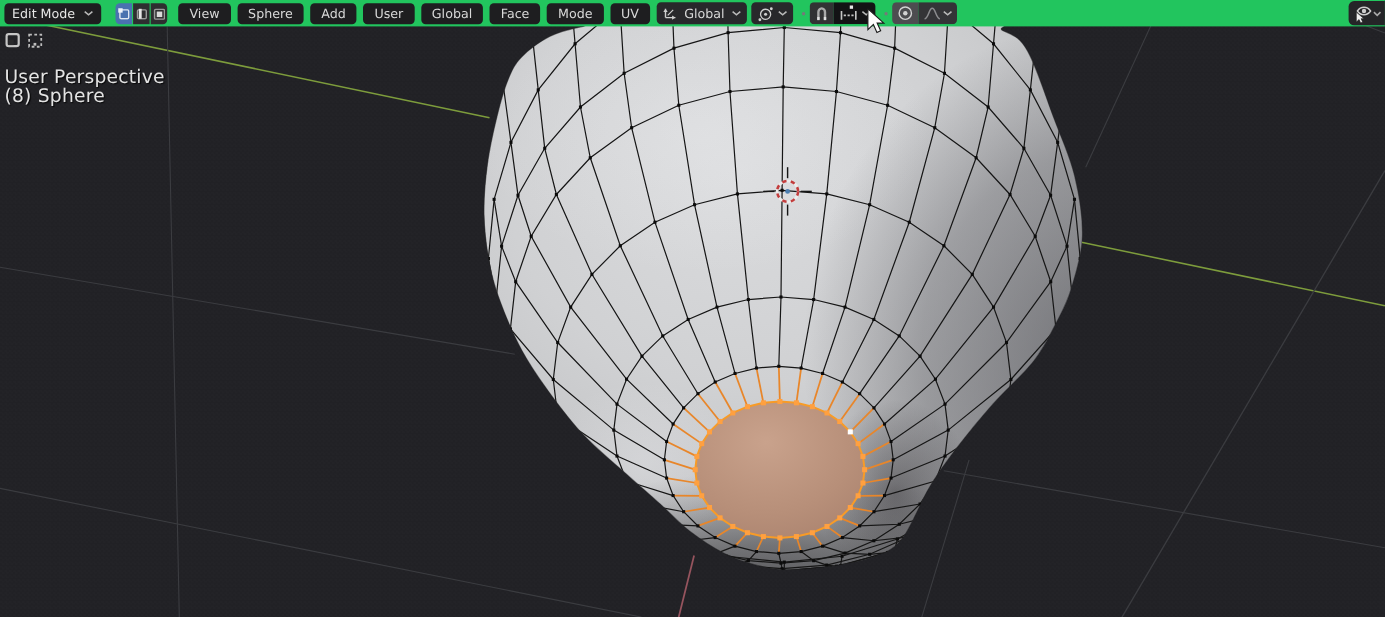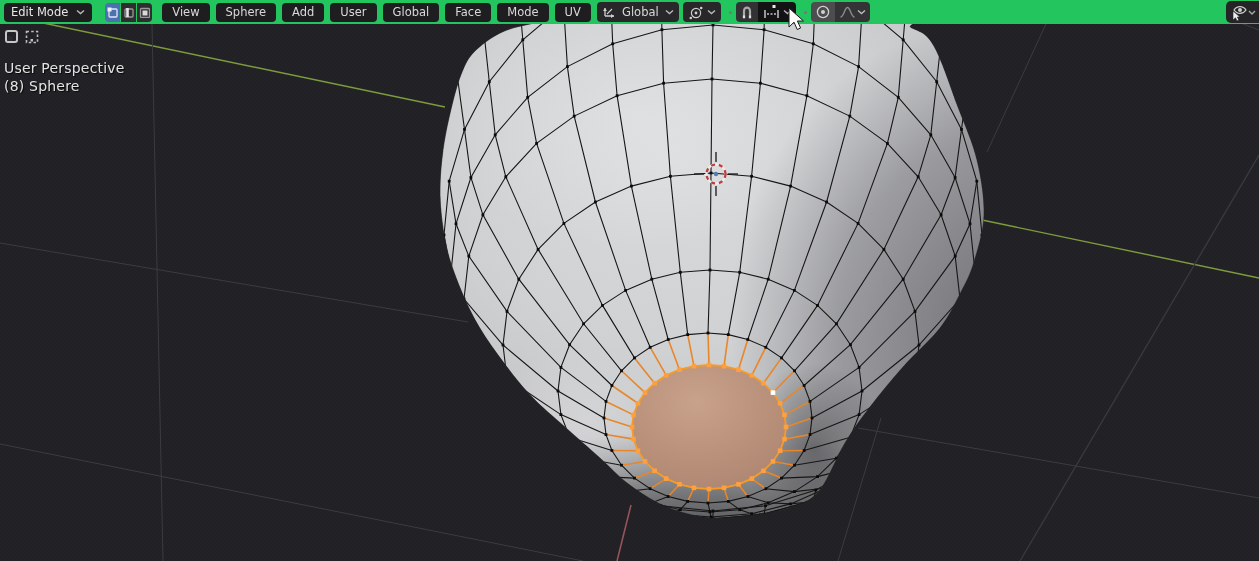--- a/index.html
+++ b/index.html
@@ -32,21 +32,21 @@
   #center-tools{display:flex;align-items:center;position:absolute;left:597px;top:2px;}
   .tool-group{display:flex;align-items:center;background:#28282b;border-radius:4px;
               height:20px;margin-right:4px;padding:0 5px;color:#d8d8d8;font-size:11.5px;}
   .tool-seg{display:flex;align-items:center;height:20px;padding:0 4px;}
   .sep-dot{width:3px;height:3px;border-radius:50%;background:#77777a;margin:0 4px;}
   #eye-panel{position:absolute;right:0;top:1px;width:27px;height:22px;background:#252528;
              border-radius:5px 0 0 5px;display:flex;align-items:center;z-index:6;padding-left:6px;}
   
   #tl-icons{position:absolute;left:4px;top:29px;display:flex;z-index:4;}
   #tl-icons .ic{margin-right:4px;}
-  .vplabel{position:absolute;left:4px;color:#e3e3e3;font-size:14px;z-index:4;
+  .vplabel{position:absolute;left:4px;color:#e3e3e3;font-size:17px;z-index:4;
            text-shadow:1px 1px 1px rgba(0,0,0,.8);letter-spacing:.2px;}
   #lbl-persp{top:60px;}
   #lbl-obj{top:78px;}
   #mouse-cursor{position:absolute;left:786px;top:6px;z-index:20;}
 </style>
 </head>
 <body>
 
 <div id="stage">
   <svg id="viewport-svg" width="1259" height="561">

